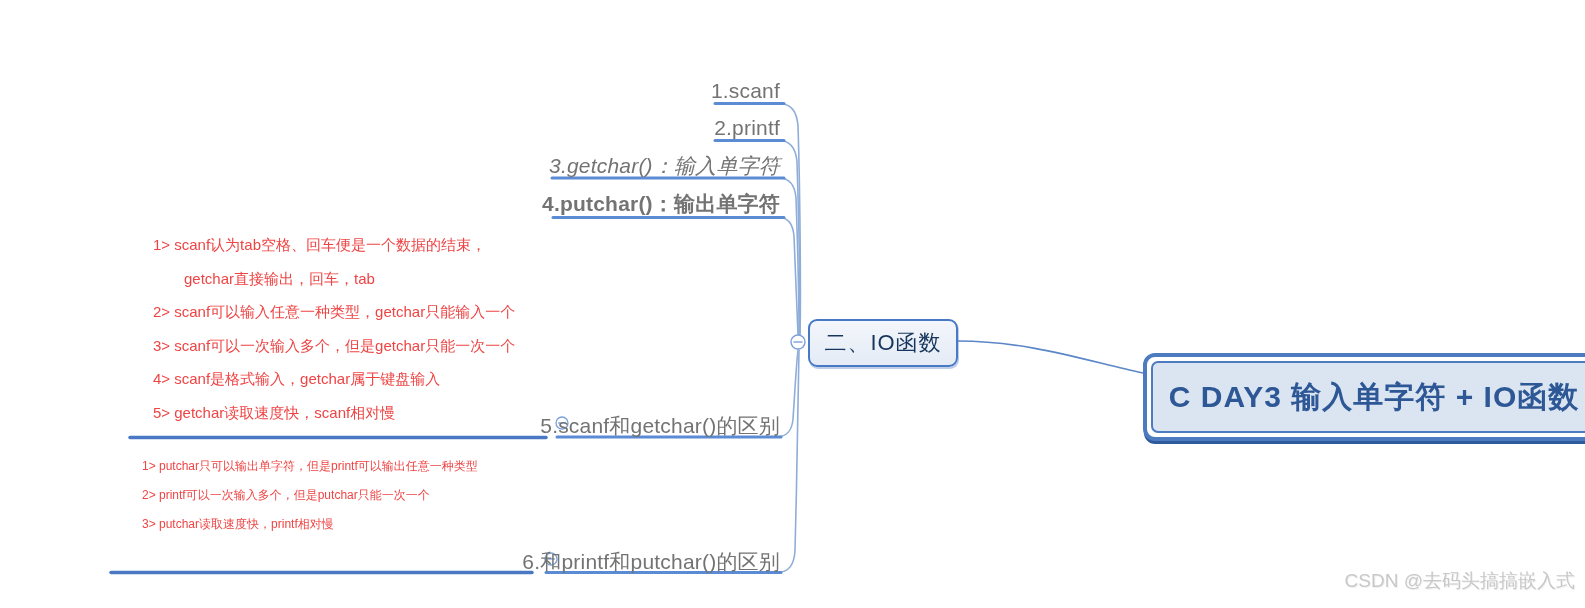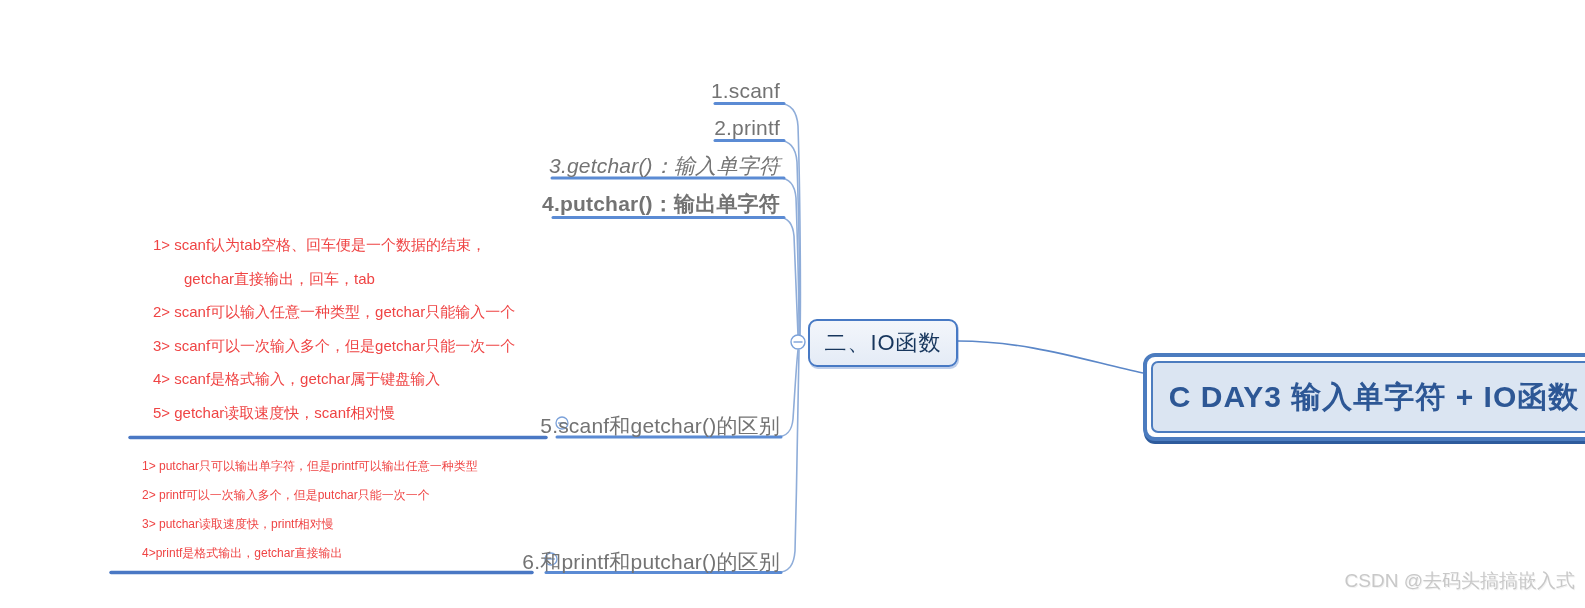--- a/index.html
+++ b/index.html
@@ -111,21 +111,20 @@
   <div class="note-line">2&gt; scanf可以输入任意一种类型，getchar只能输入一个</div>
   <div class="note-line">3&gt; scanf可以一次输入多个，但是getchar只能一次一个</div>
   <div class="note-line">4&gt; scanf是格式输入，getchar属于键盘输入</div>
   <div class="note-line">5&gt; getchar读取速度快，scanf相对慢</div>
 </div>
 
 <div class="notes n2">
   <div class="note-line">1&gt; putchar只可以输出单字符，但是printf可以输出任意一种类型</div>
   <div class="note-line">2&gt; printf可以一次输入多个，但是putchar只能一次一个</div>
   <div class="note-line">3&gt; putchar读取速度快，printf相对慢</div>
-  <div class="note-line">4&gt;printf是格式输出，getchar直接输出</div>
 </div>
 
 <div class="center-topic">
   <span>二、IO函数</span>
 </div>
 
 <div class="main-topic">
   <div class="main-topic-inner">
     <span>C DAY3 输入单字符 + IO函数</span>
   </div>

